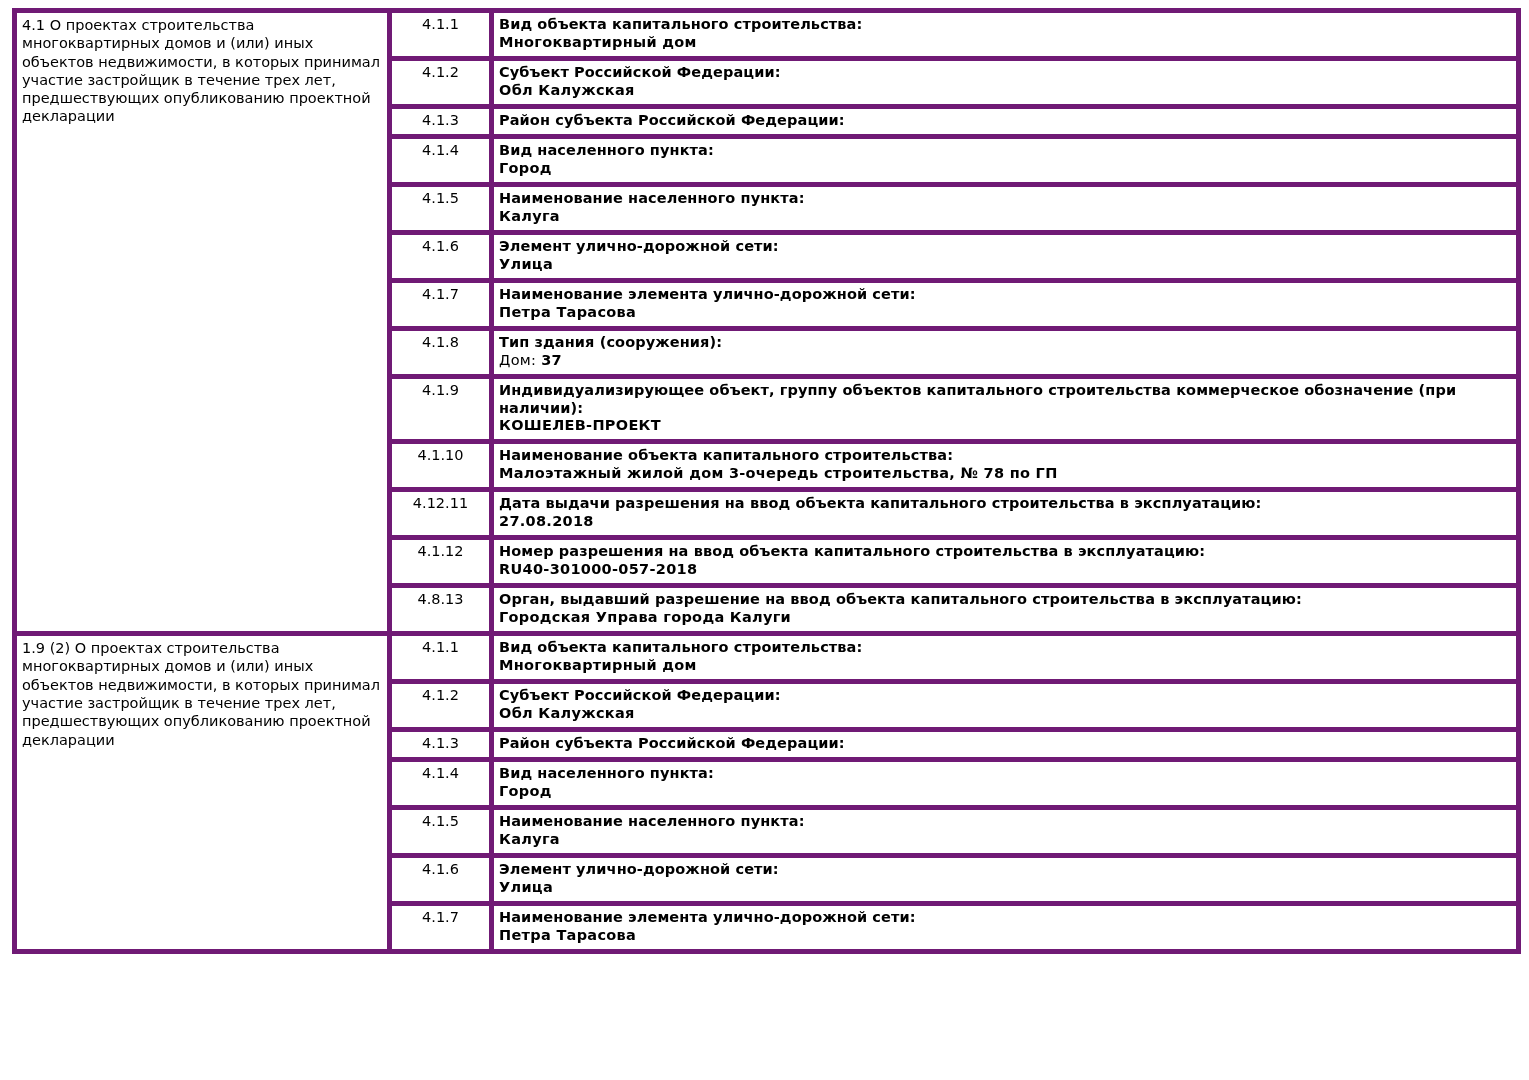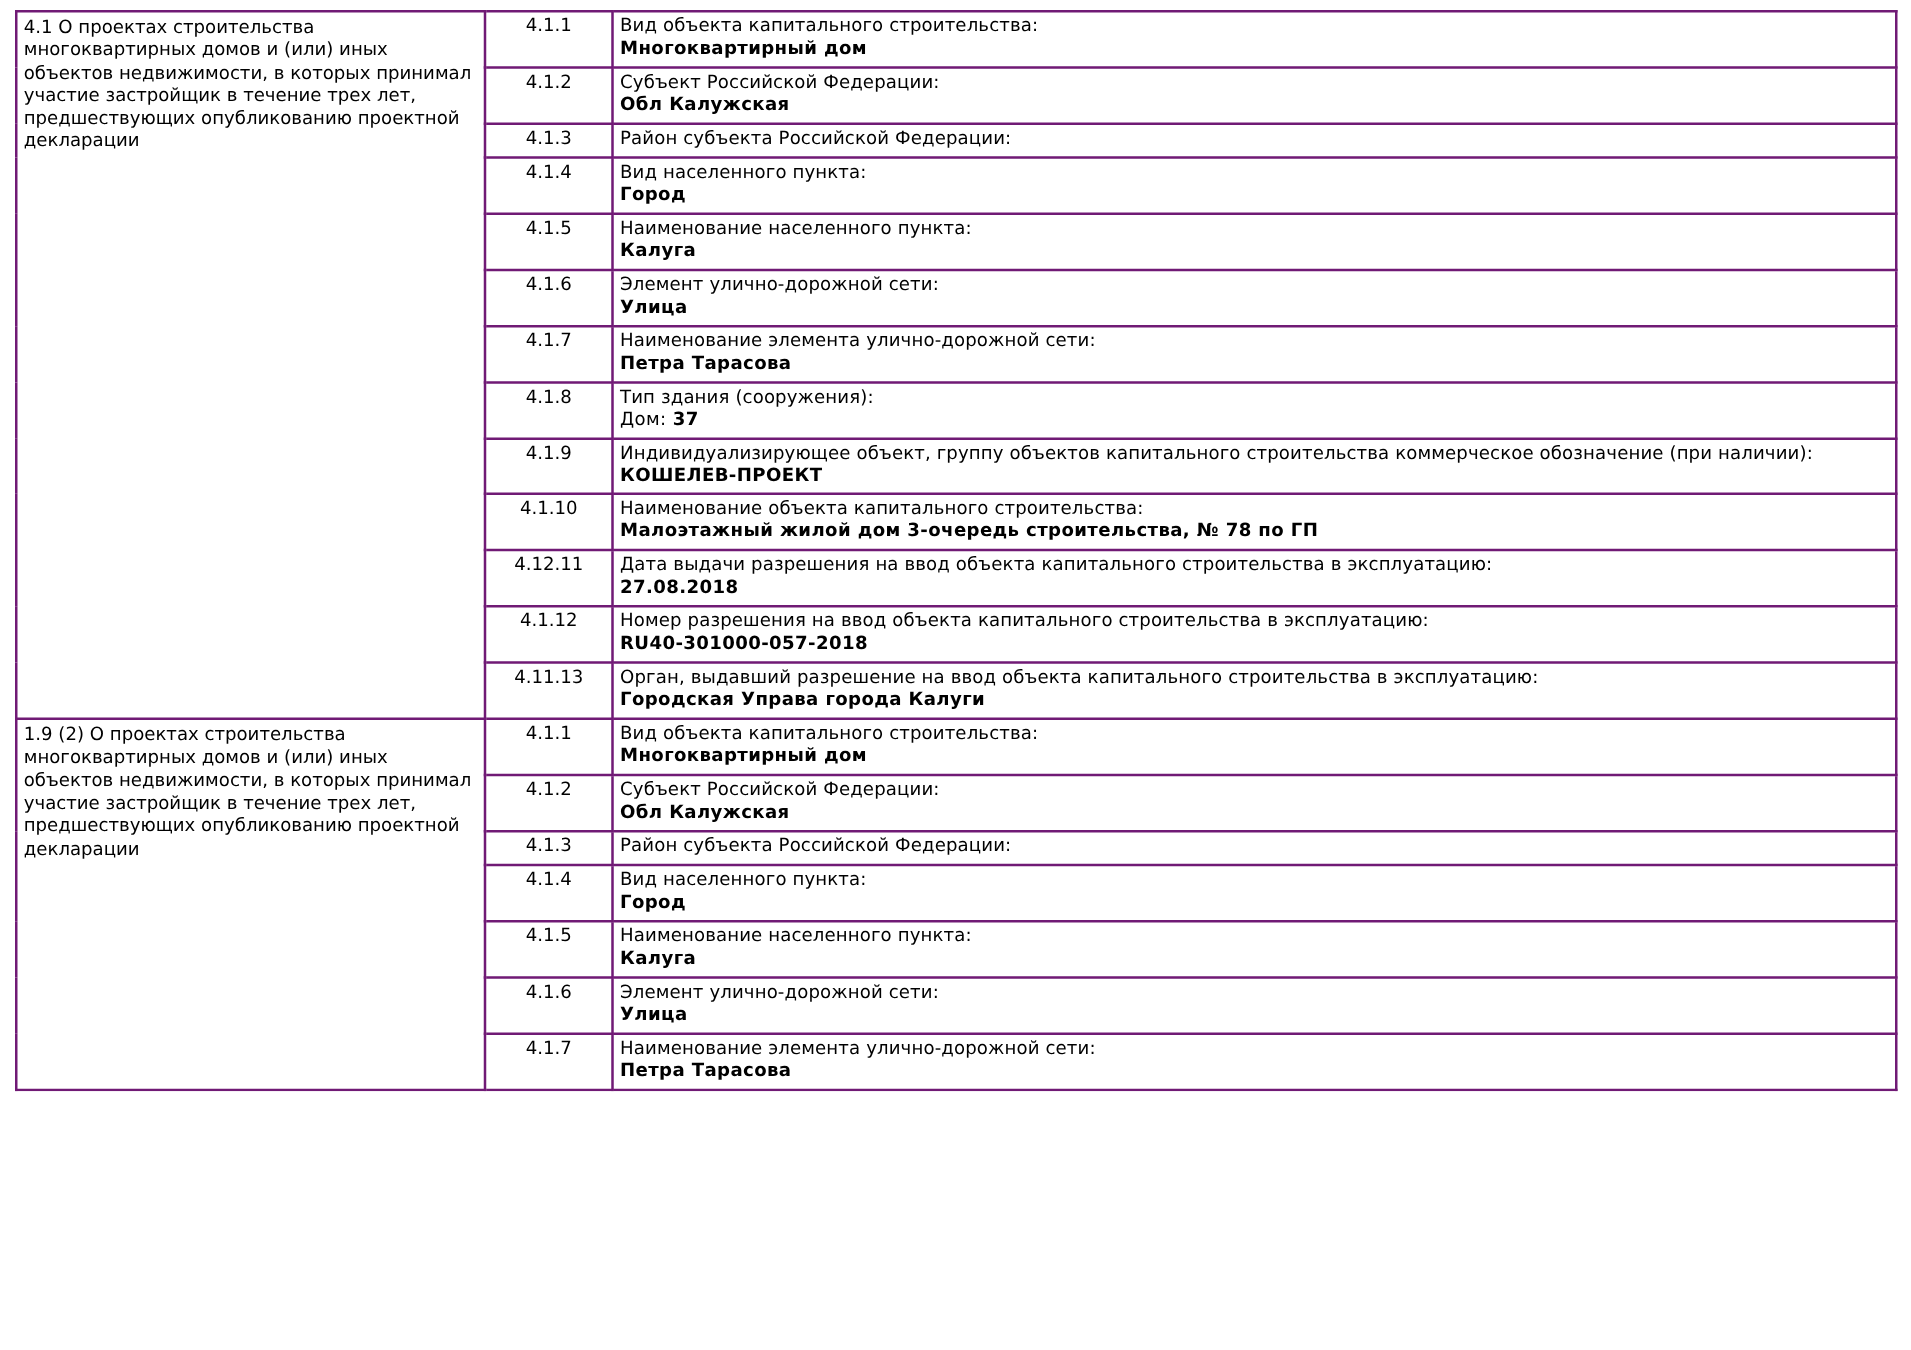--- a/index.html
+++ b/index.html
@@ -16,21 +16,21 @@
     width: 1529px;
     box-sizing: border-box;
     padding: 8px 12px 0 12px;
   }
   table.decl {
     border-collapse: collapse;
     width: 1504px;
     table-layout: fixed;
   }
   table.decl td {
-    border: 2px solid #701a75;
+    border: 5px solid #701a75;
     vertical-align: top;
     padding: 3px 5px 4px 5px;
     font-size: 14.5px;
     line-height: 1.24;
   }
   col.c1 { width: 375px; }
   col.c2 { width: 102px; }
   col.c3 { width: 1027px; }
 
   td.sec {
@@ -40,21 +40,21 @@
   td.num {
     vertical-align: middle;
     white-space: nowrap;
     text-align: center;
   }
   td.val {
     vertical-align: middle;
   }
   .label {
     display: block;
-    font-weight: normal;
+    font-weight: bold;
     letter-spacing: 0.1px;
   }
   .value {
     display: block;
     font-weight: bold;
     letter-spacing: 0.3px;
     margin-top: 0;
   }
   .value.inline-mix {
     font-weight: normal;
@@ -172,21 +172,21 @@
 
       <tr>
         <td class="num">4.1.12</td>
         <td class="val">
           <span class="label">Номер разрешения на ввод объекта капитального строительства в эксплуатацию:</span>
           <span class="value">RU40-301000-057-2018</span>
         </td>
       </tr>
 
       <tr>
-        <td class="num">4.11.13</td>
+        <td class="num">4.8.13</td>
         <td class="val">
           <span class="label">Орган, выдавший разрешение на ввод объекта капитального строительства в эксплуатацию:</span>
           <span class="value">Городская Управа города Калуги</span>
         </td>
       </tr>
 
       <tr>
         <td class="sec" rowspan="7">
           <span class="sec-text">1.9 (2) О проектах строительства многоквартирных домов и (или) иных объектов недвижимости, в которых принимал участие застройщик в течение трех лет, предшествующих опубликованию проектной декларации</span>
         </td>

